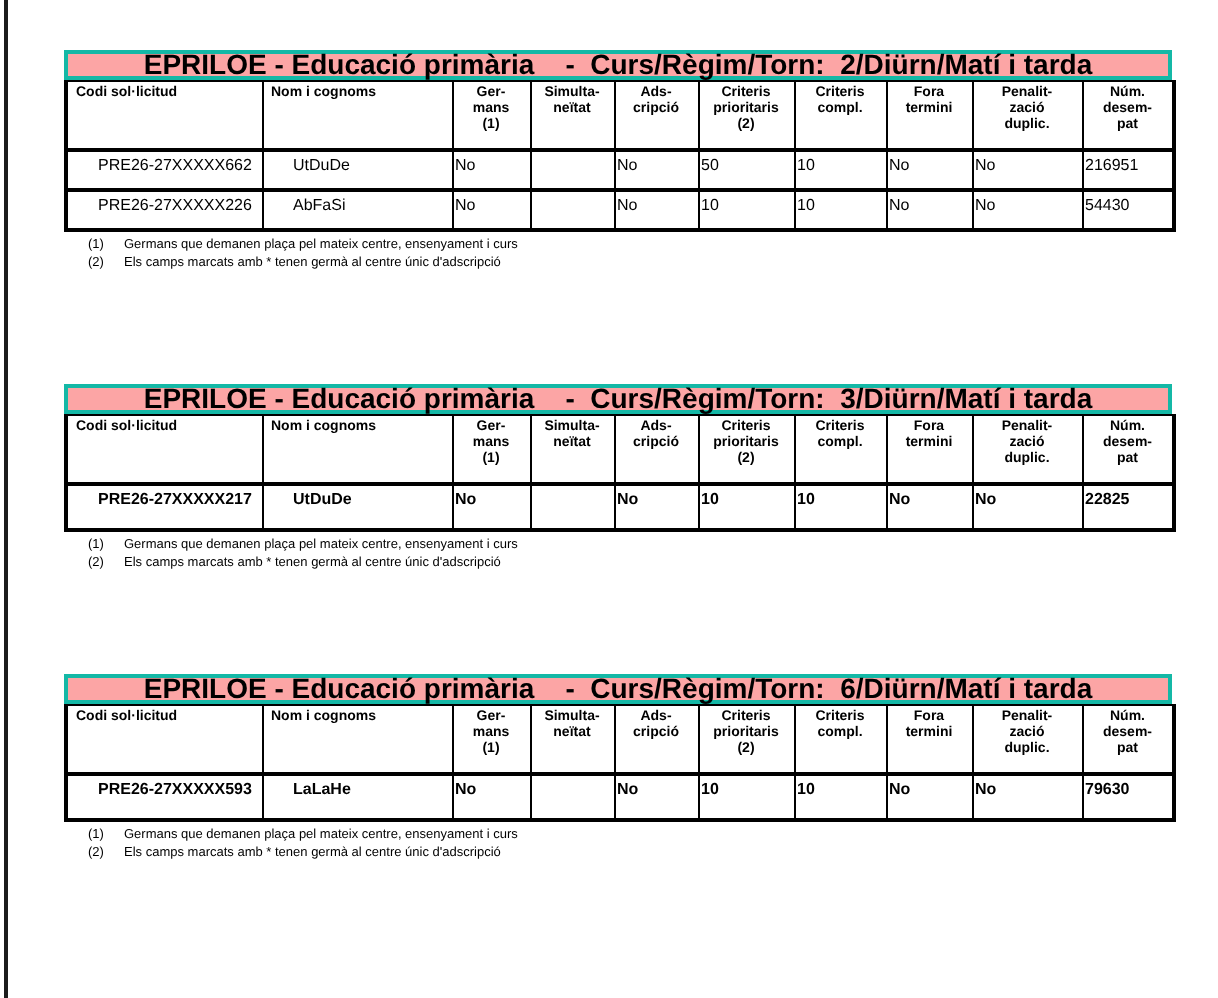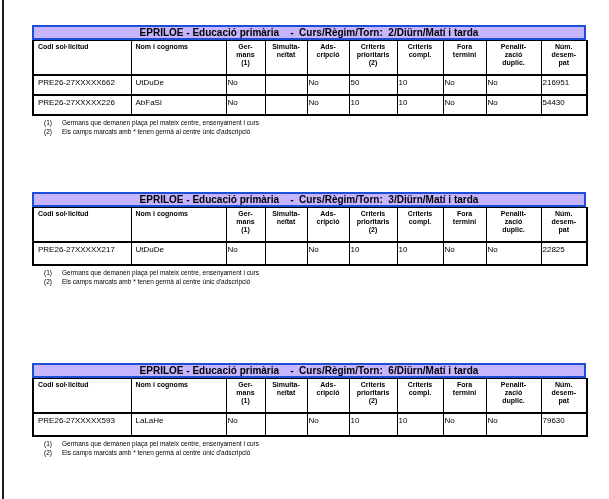--- a/index.html
+++ b/index.html
@@ -5,43 +5,43 @@
   html,body{margin:0;padding:0;}
   body{
     width:609px;height:499px;background:#ffffff;position:relative;
     font-family:"Liberation Sans", sans-serif;color:#000;overflow:hidden;
   }
   #window-left-edge{
     position:absolute;left:2px;top:0;width:2px;height:499px;background:#1c1c1c;
   }
   .report{position:absolute;left:32px;width:554px;}
   .titlebar{
-    box-sizing:border-box;height:15px;background:#c4b5fd;
-    border:2px solid #1d4ed8;display:flex;align-items:center;justify-content:center;
-    font-size:10px;font-weight:bold;white-space:pre;line-height:11px;
+    box-sizing:border-box;height:15px;background:#fca5a5;
+    border:2px solid #14b8a6;display:flex;align-items:center;justify-content:center;
+    font-size:14px;font-weight:bold;white-space:pre;line-height:11px;
   }
   table.results{
     border-collapse:collapse;table-layout:fixed;width:554px;
     border:2px solid #000;border-top:none;
   }
   table.results th{
     border:1px solid #000;border-bottom:2px solid #000;
     vertical-align:top;text-align:center;
     font-size:7px;font-weight:bold;line-height:8px;
     padding:2px 1px 2px;white-space:pre-line;height:29px;
   }
   table.results th.left{text-align:left;padding-left:4px;}
   table.results td{
     border:1px solid #000;border-bottom:2px solid #000;
     vertical-align:top;
     font-size:8px;line-height:9px;padding:2px 1px 0;height:16px;
     overflow:hidden;white-space:nowrap;
   }
-  table.results td.left{text-align:left;padding-left:4px;}
-  table.results tbody tr:only-child td{height:19px;}
+  table.results td.left{text-align:left;padding-left:15px;}
+  table.results tbody tr:only-child td{height:19px;font-weight:bold;}
   .footnotes{margin:3px 0 0 12px;}
   .footnote{display:flex;font-size:6.5px;line-height:8.5px;}
   .footnote .fn-num{width:18px;flex:0 0 18px;}
 </style>
 </head>
 <body>
 
 <div id="window-left-edge"></div>
 <div id="tables-container">
   <section class="report" style="top: 25px;">
@@ -185,21 +185,21 @@
           <span class="fn-num">(1)</span>
           <span class="fn-text">Germans que demanen plaça pel mateix centre, ensenyament i curs</span>
         </div>
         <div class="footnote">
           <span class="fn-num">(2)</span>
           <span class="fn-text">Els camps marcats amb * tenen germà al centre únic d'adscripció</span>
         </div>
       </div>
   </section>
 
-  <section class="report" style="top: 337px; margin-top: 26px;">
+  <section class="report" style="top: 337px;">
     <div class="titlebar">EPRILOE - Educació primària    -  Curs/Règim/Torn:  6/Diürn/Matí i tarda</div>
     <table class="results">
       <colgroup>
           <col style="width: 98px;">
           <col style="width: 95px;">
           <col style="width: 39px;">
           <col style="width: 42px;">
           <col style="width: 42px;">
           <col style="width: 48px;">
           <col style="width: 46px;">

